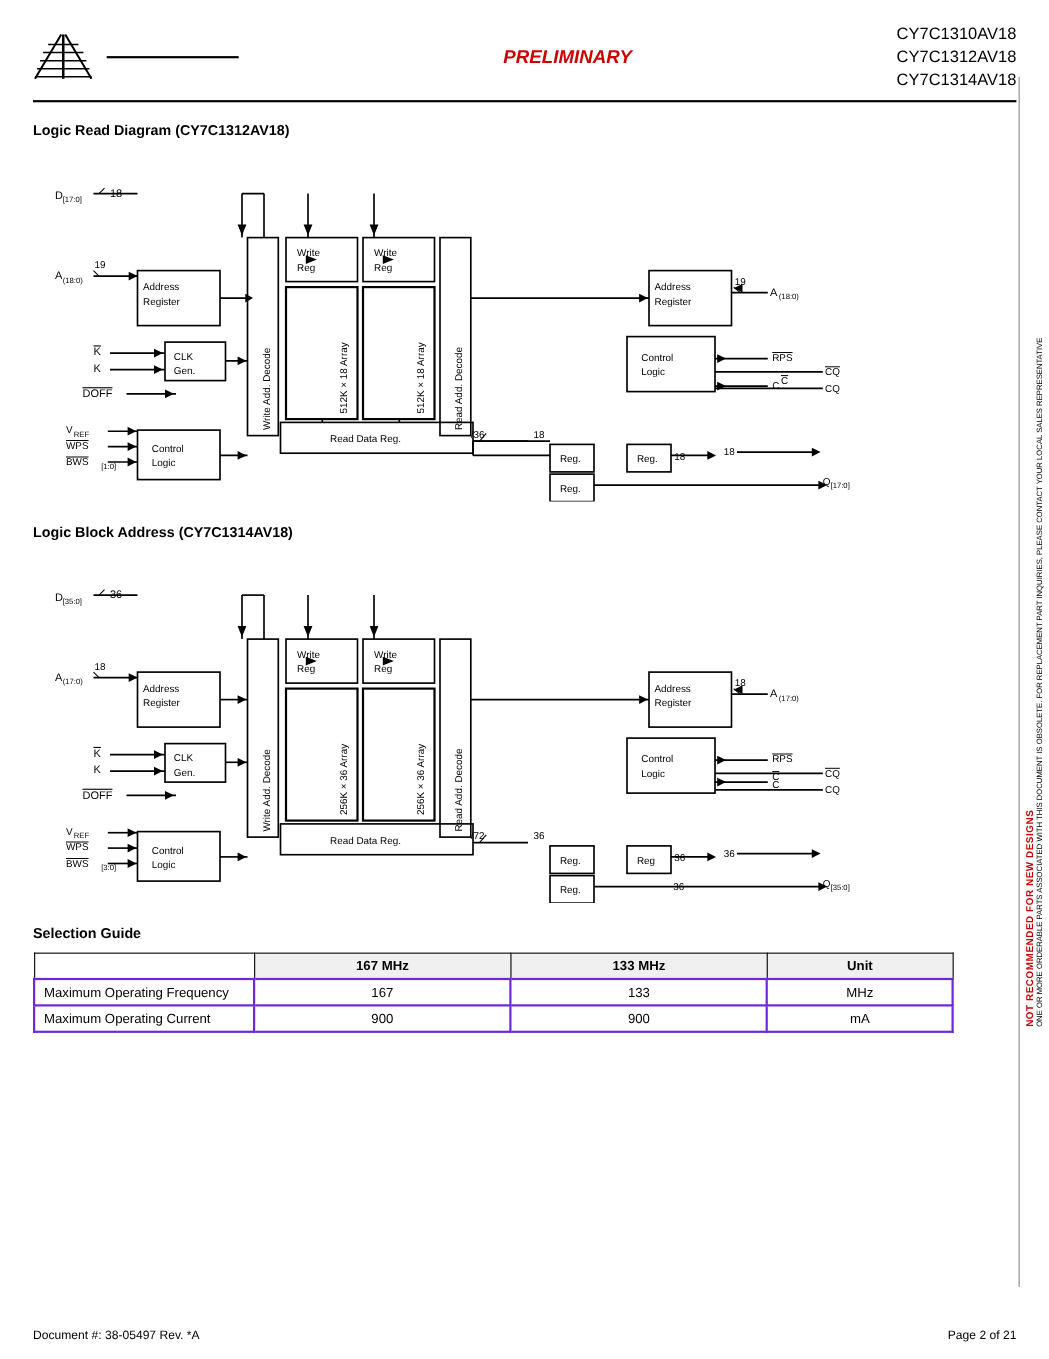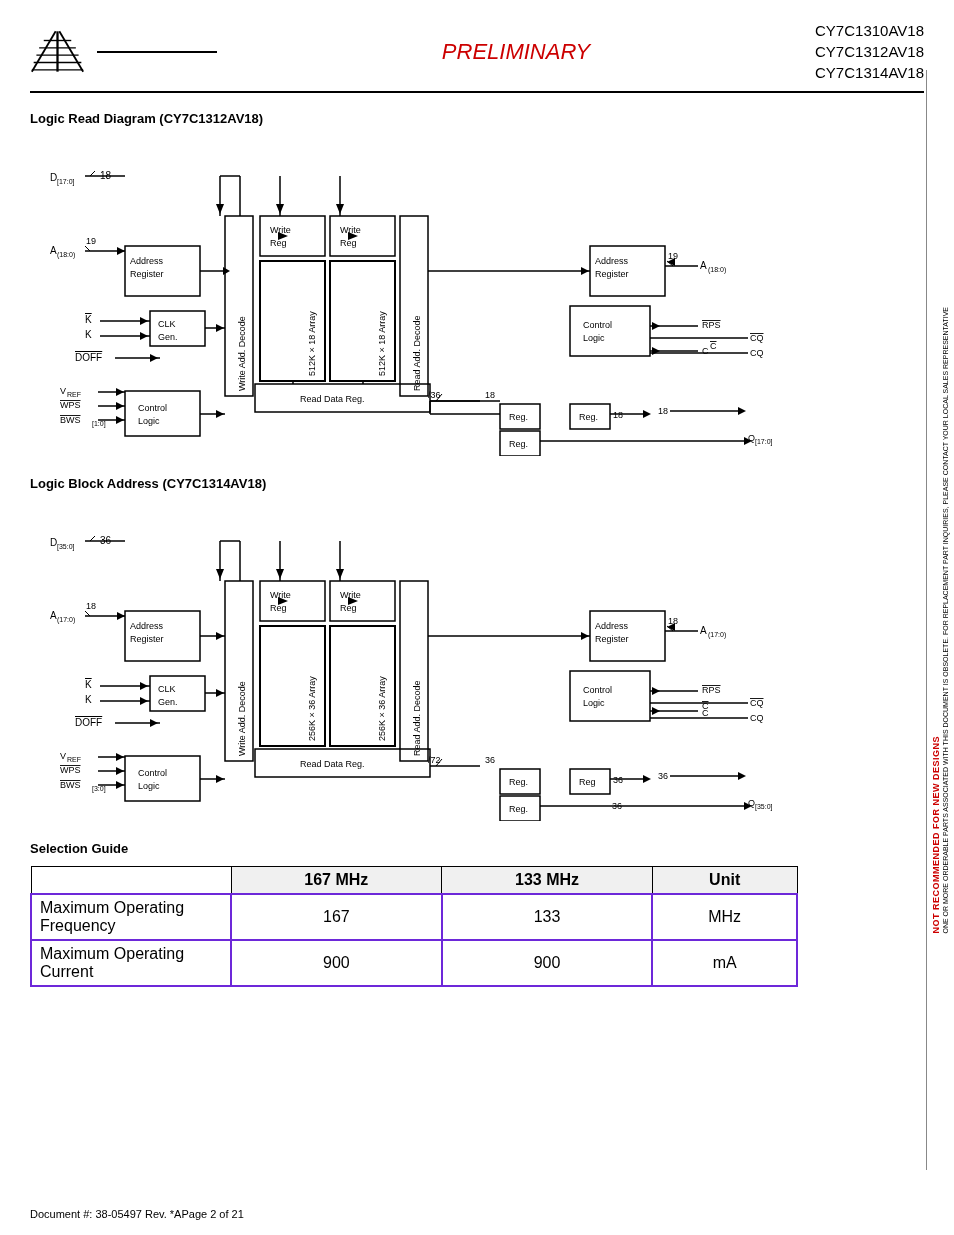--- a/index.html
+++ b/index.html
@@ -36,22 +36,22 @@
       align-items: center;
       gap: 8px;
     }
 
     .logo-icon {
       width: 55px;
       height: 45px;
     }
 
     .preliminary-text {
-      font-size: 22px;
-      font-weight: normal;
+      font-size: 17px;
+      font-weight: bold;
       font-style: italic;
       color: #cc0000;
       text-align: center;
       flex: 1;
     }
 
     .part-numbers {
       text-align: right;
       font-size: 15px;
       font-weight: normal;
@@ -69,24 +69,24 @@
     .diagram-section {
       margin-bottom: 20px;
     }
 
     
     .selection-guide-section {
       margin-top: 10px;
     }
 
     .selection-table {
-      width: 768px;
+      width: 837px;
       border-collapse: collapse;
       margin-top: 8px;
-      font-size: 16px;
+      font-size: 12px;
     }
 
     .selection-table th {
       border: 1px solid #000;
       padding: 4px 20px;
       text-align: center;
       font-weight: bold;
       background: #f0f0f0;
     }
 
@@ -106,20 +106,21 @@
       background: #fff;
     }
 
     
     .footer {
       position: absolute;
       bottom: 15px;
       left: 30px;
       right: 30px;
       display: flex;
+      justify-content: space-between;
       font-size: 11px;
     }
   </style>
 </head>
 <body>
 
 <div class="page-container">
 
   <div class="header">
     <div class="logo-area">

